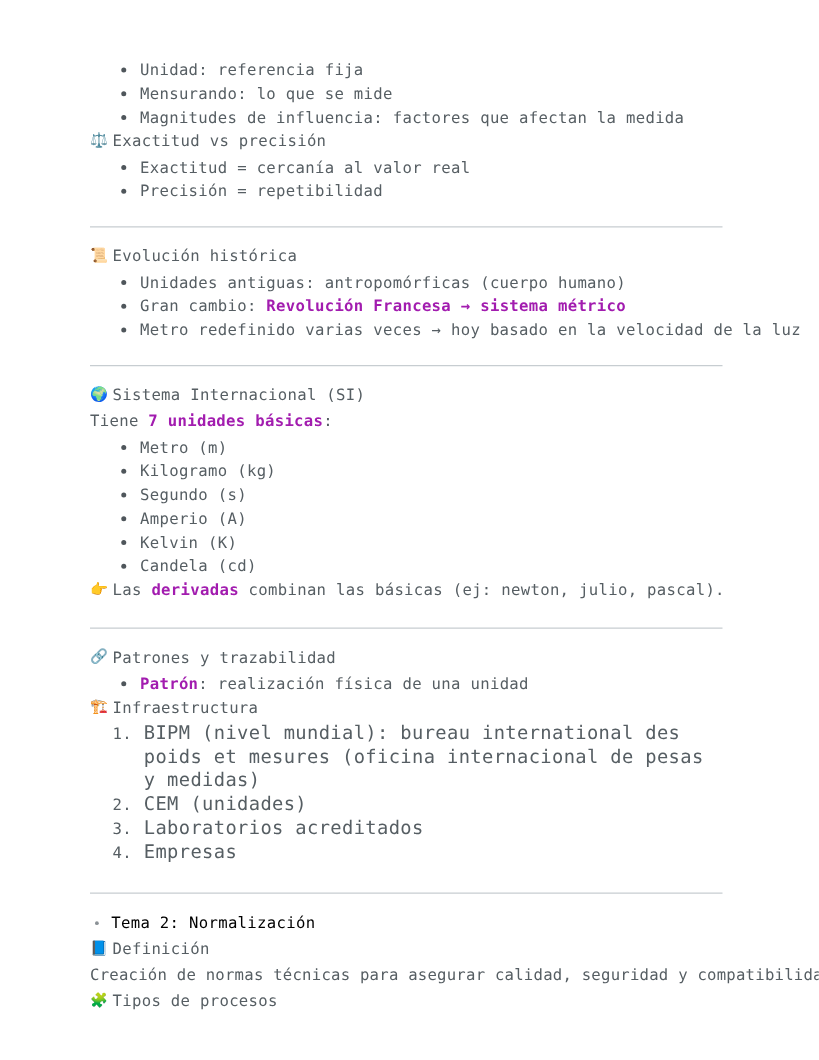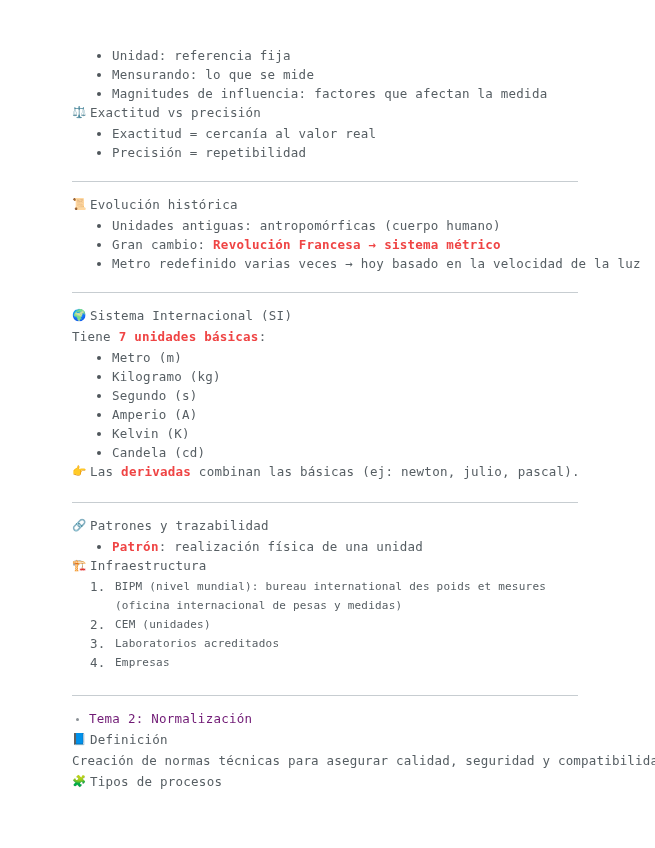--- a/index.html
+++ b/index.html
@@ -105,21 +105,21 @@
     background: #4f565b;
   }
 
   
   .toplevel-item {
     position: relative;
     padding-left: 17px;
     font-size: 12.5px;
     line-height: 19px;
     letter-spacing: 0.02em;
-    color: #701a75;
+    color: #000000;
     margin: 0 0 2px 0;
     white-space: nowrap;
   }
   .toplevel-item::before {
     content: "";
     position: absolute;
     left: 4px;
     top: 9px;
     width: 3px;
     height: 3px;
@@ -130,40 +130,40 @@
   
   ol.nlist {
     list-style: none;
     margin: 0;
     padding: 0;
     counter-reset: nitem;
   }
   ol.nlist > li {
     position: relative;
     padding-left: 43px;
-    font-size: 11px;
+    font-size: 15px;
     line-height: 19px;
     letter-spacing: 0.02em;
     color: #565e63;
     margin: 0;
   }
   ol.nlist > li::before {
     counter-increment: nitem;
     content: counter(nitem) ".";
     position: absolute;
     left: 18px;
     top: 0;
     color: #565e63;
     font-family: "DejaVu Sans Mono", "Liberation Mono", monospace;
     font-size: 12.5px;
   }
 
   b, strong, .b {
     font-weight: bold;
-    color: #ef4444;
+    color: #a21caf;
   }
 
   .sp-s { height: 6px; }
   .sp-m { height: 10px; }
 </style>
 </head>
 <body>
 
 <div class="page">
   <div class="content">

